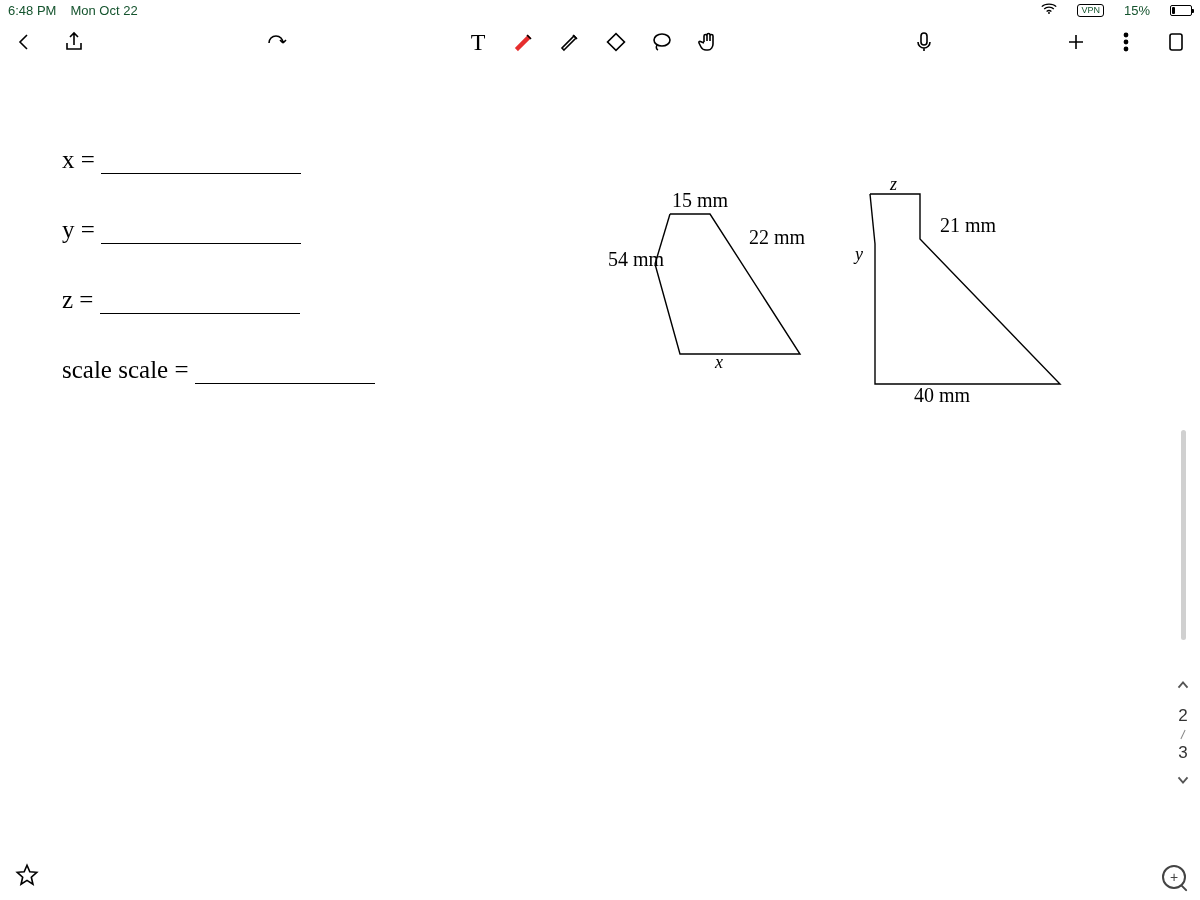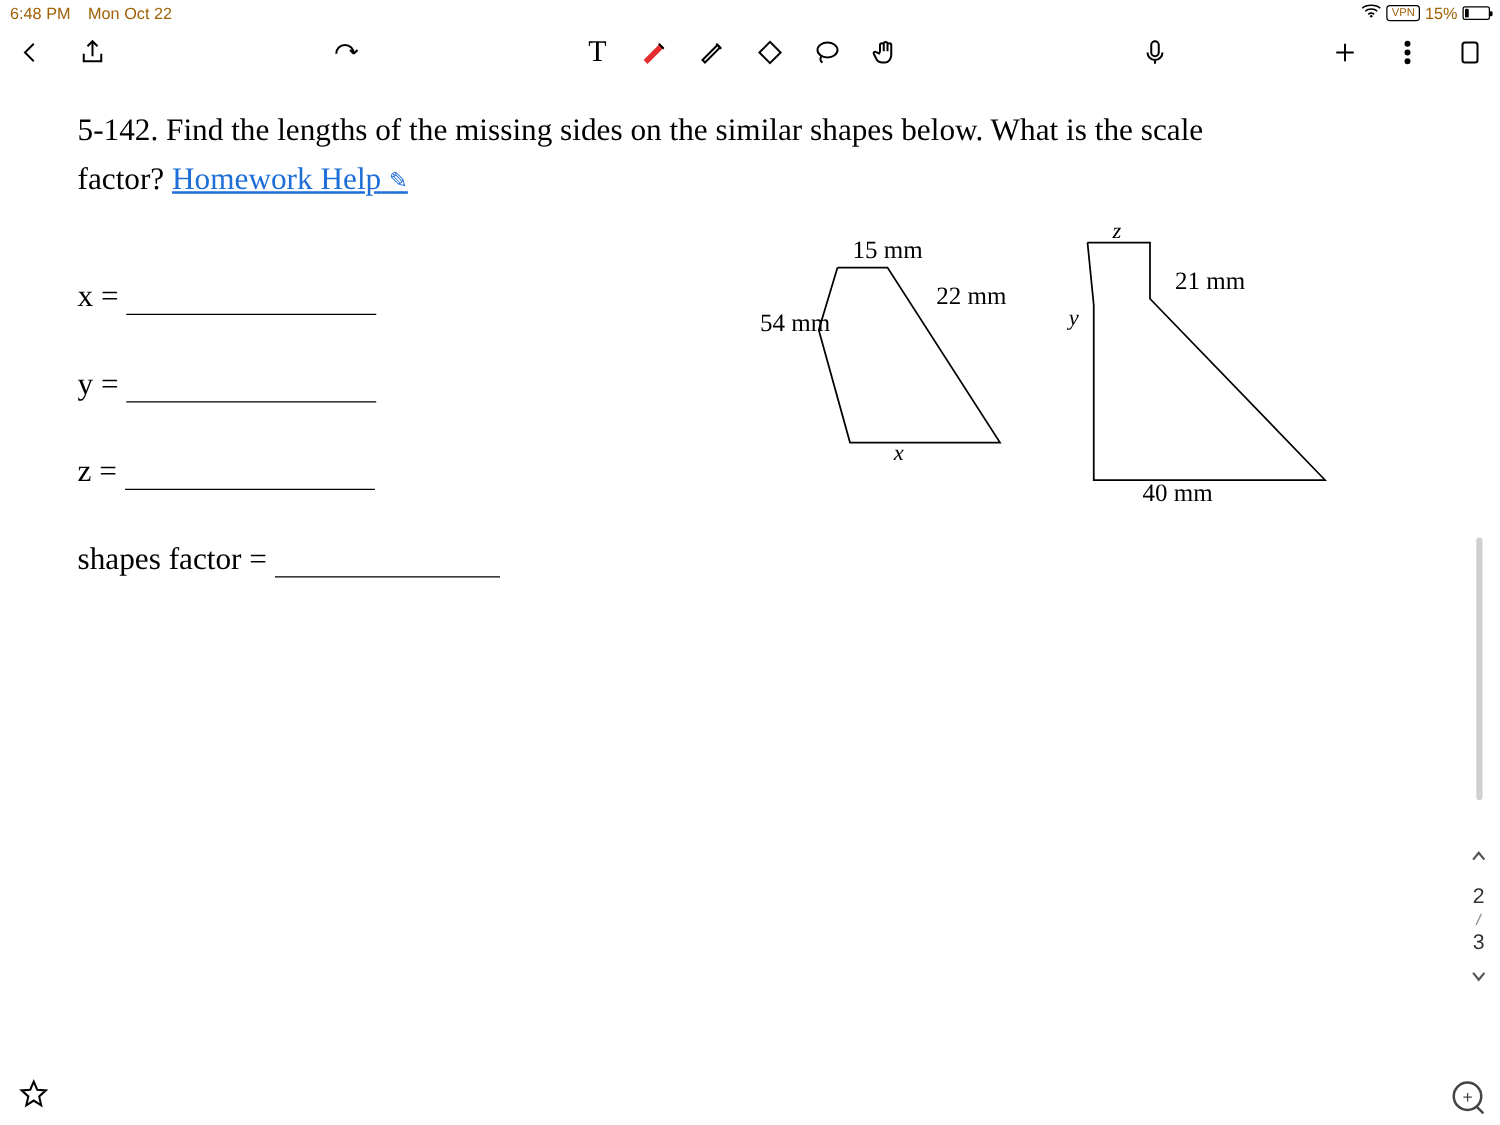--- a/index.html
+++ b/index.html
@@ -1,19 +1,19 @@
 <!DOCTYPE html>
 <html><head>
 <meta charset="utf-8">
 <style>
   * { box-sizing: border-box; margin: 0; padding: 0; }
   html, body { width: 1200px; height: 900px; font-family: -apple-system, "Helvetica Neue", Arial, sans-serif; background: #fff; overflow: hidden; }
-  .status-bar { height: 20px; display: flex; align-items: center; padding: 0 8px; font-size: 13px; font-weight: 500; color: #a16207; }
+  .status-bar { height: 20px; display: flex; align-items: center; padding: 0 8px; font-size: 13px; font-weight: 500; color: #14532d; }
   .status-left { flex: 0 0 auto; display: flex; gap: 14px; }
-  .status-right { margin-left: auto; display: flex; align-items: center; gap: 4px; }
+  .status-right { margin-left: auto; display: flex; align-items: center; gap: 20px; }
   .vpn-badge { border: 1px solid #000; border-radius: 3px; font-size: 9px; padding: 0 3px; line-height: 11px; }
   .battery { width: 22px; height: 11px; border: 1px solid #000; border-radius: 2px; position: relative; }
   .battery::after { content: ""; position: absolute; right: -3px; top: 3px; width: 2px; height: 4px; background: #000; border-radius: 0 1px 1px 0; }
   .battery-fill { position: absolute; left: 1px; top: 1px; bottom: 1px; width: 15%; background: #000; border-radius: 1px; }
   .wifi-icon svg { width: 16px; height: 12px; }
 
   .toolbar { height: 44px; display: flex; align-items: center; padding: 0 10px; gap: 22px; }
   .toolbar .spacer-sm { width: 130px; }
   .toolbar .spacer-lg { flex: 1; }
   .tb-btn { width: 28px; height: 28px; display: flex; align-items: center; justify-content: center; color: #000; }
@@ -144,58 +144,52 @@
       </svg>
   </div>
   <div class="tb-btn">
     <svg viewBox="0 0 24 24">
         <rect x="6" y="4" width="12" height="16" rx="2"></rect>
       </svg>
   </div>
 </div>
 
 <div class="page">
-  <p class="problem-text">
-    <span>5-142.</span>
-    <span>Find the lengths of the missing sides on the similar shapes below.  What is the scale</span><br>
-    <span>factor?</span>
-    <a href="#" class="hw-link"><span>Homework Help</span> <span class="hw-icon">✎</span></a>
-  </p>
 
   <div class="answers">
     <div class="ans-row">
       <span class="ans-label">x = </span>
       <span class="ans-line w200"></span>
     </div>
     <div class="ans-row">
       <span class="ans-label">y = </span>
       <span class="ans-line w200"></span>
     </div>
     <div class="ans-row">
       <span class="ans-label">z = </span>
       <span class="ans-line w200"></span>
     </div>
     <div class="ans-row">
-      <span class="ans-label">shapes factor = </span>
+      <span class="ans-label">scale scale = </span>
       <span class="ans-line w180"></span>
     </div>
   </div>
 
   <div class="figures">
 
     <svg width="560" height="230" style="position:absolute;left:0;top:0">
 
       <polyline points="110,30 150,30 240,170 120,170 95,80" fill="none" stroke="#000" stroke-width="1.4"></polyline>
       <line x1="110" y1="30" x2="95" y2="80" stroke="#000" stroke-width="1.4"></line>
 
       <polyline points="310,10 360,10 360,55 500,200 315,200 315,60" fill="none" stroke="#000" stroke-width="1.4"></polyline>
       <line x1="310" y1="10" x2="315" y2="60" stroke="#000" stroke-width="1.4"></line>
     </svg>
 
-    <span class="fig-label" style="left:122px;top:5px">15 mm</span>
+    <span class="fig-label" style="left:112px;top:5px">15 mm</span>
     <span class="fig-label" style="left:48px;top:64px">54 mm</span>
     <span class="fig-label" style="left:189px;top:42px">22 mm</span>
     <span class="fig-label small" style="left:155px;top:168px">x</span>
 
     <span class="fig-label small" style="left:330px;top:-10px">z</span>
     <span class="fig-label" style="left:380px;top:30px">21 mm</span>
     <span class="fig-label small" style="left:295px;top:60px">y</span>
     <span class="fig-label" style="left:354px;top:200px">40 mm</span>
   </div>
 </div>

